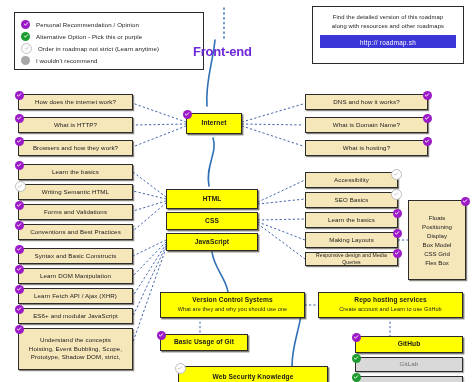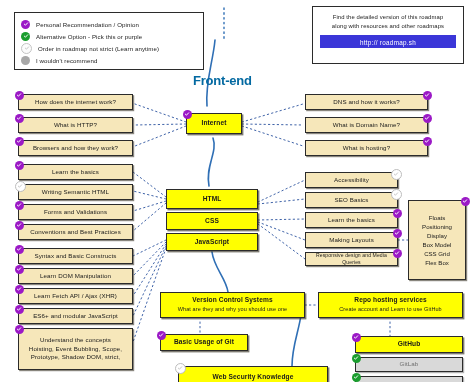--- a/index.html
+++ b/index.html
@@ -159,24 +159,23 @@
     width: 100%;
     font-family: "Liberation Sans", sans-serif;
   }
 
   #title {
     position: absolute;
     left: 193px;
     top: 44px;
     font-size: 13px;
     font-weight: bold;
-    color: #0369a1;
+    color: #6d28d9;
     letter-spacing: -0.2px;
     z-index: 4;
-    margin-top: 29px;
   }
 
   .stackbox {
     position: absolute;
     box-sizing: border-box;
     border: 1px solid #2b2b2b;
     background: #f6e7ba;
     box-shadow: 1.2px 1.2px 0 rgba(40,35,20,0.55);
     z-index: 3;
     display: flex;

